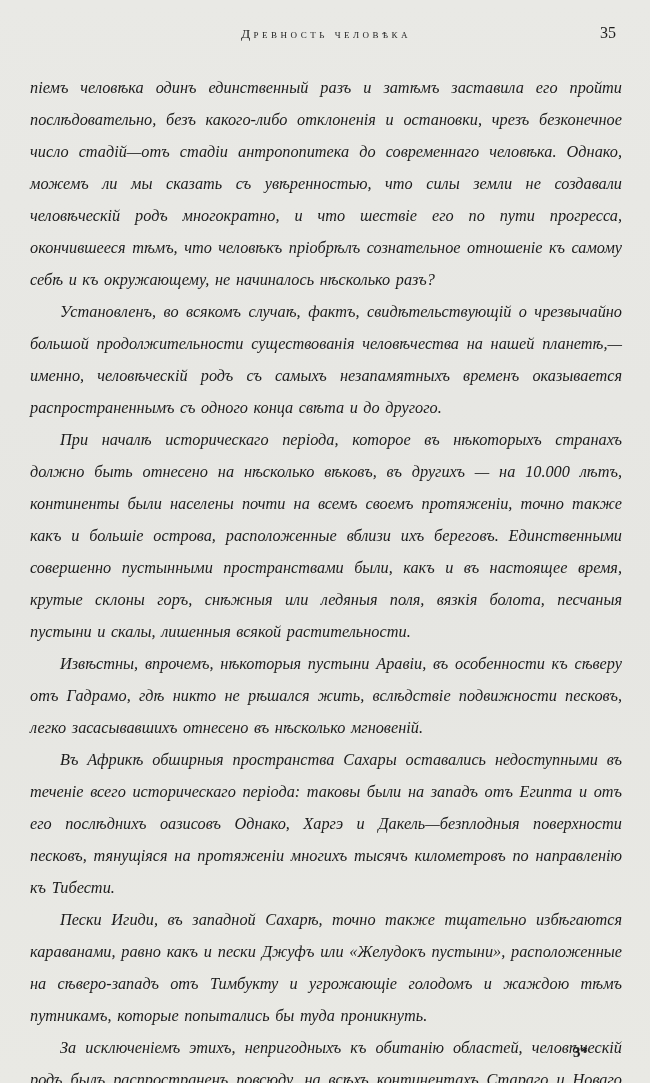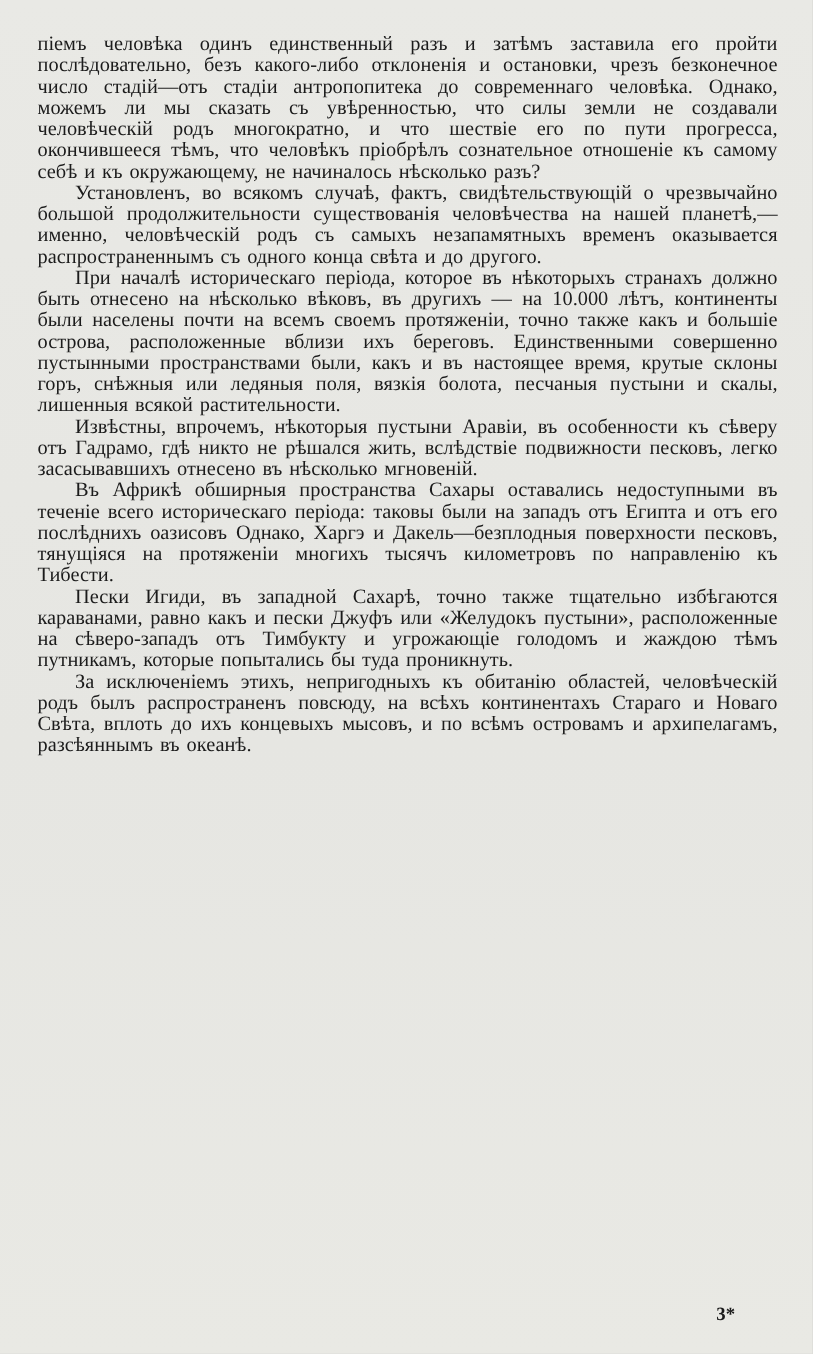--- a/index.html
+++ b/index.html
@@ -43,41 +43,46 @@
     letter-spacing: 0;
     color: #1d1d1d;
   }
   .body-text {
     width: 592px;
   }
   .body-text p {
     margin: 0;
     text-align: justify;
     font-size: 16.3px;
-    line-height: 17px;
+    line-height: 32px;
     word-spacing: 1.5px;
     color: #1b1b1b;
+    font-style: italic;
   }
   .body-text p.indent {
     text-indent: 30px;
   }
   .signature {
     position: absolute;
     right: 62px;
     bottom: 22px;
     font-size: 15px;
     font-weight: bold;
     color: #1b1b1b;
   }
 </style>
 </head>
 <body>
 
 <div class="page">
 
+  <header class="running-head">
+    <span class="running-title">Древность человѣка</span>
+    <span class="page-num">35</span>
+  </header>
 
   <main class="body-text" id="paragraphs">
       <p>піемъ человѣка одинъ единственный разъ и затѣмъ заставила его пройти послѣдовательно, безъ какого-либо отклоненія и остановки, чрезъ безконечное число стадій—отъ стадіи антропопитека до современнаго человѣка. Однако, можемъ ли мы сказать съ увѣренностью, что силы земли не создавали человѣческій родъ многократно, и что шествіе его по пути прогресса, окончившееся тѣмъ, что человѣкъ пріобрѣлъ сознательное отношеніе къ самому себѣ и къ окружающему, не начиналось нѣсколько разъ?</p>
       <p class="indent">Установленъ, во всякомъ случаѣ, фактъ, свидѣтельствующій о чрезвычайно большой продолжительности существованія человѣчества на нашей планетѣ,—именно, человѣческій родъ съ самыхъ незапамятныхъ временъ оказывается распространеннымъ съ одного конца свѣта и до другого.</p>
       <p class="indent">При началѣ историческаго періода, которое въ нѣкоторыхъ странахъ должно быть отнесено на нѣсколько вѣковъ, въ другихъ — на 10.000 лѣтъ, континенты были населены почти на всемъ своемъ протяженіи, точно также какъ и большіе острова, расположенные вблизи ихъ береговъ. Единственными совершенно пустынными пространствами были, какъ и въ настоящее время, крутые склоны горъ, снѣжныя или ледяныя поля, вязкія болота, песчаныя пустыни и скалы, лишенныя всякой растительности.</p>
       <p class="indent">Извѣстны, впрочемъ, нѣкоторыя пустыни Аравіи, въ особенности къ сѣверу отъ Гадрамо, гдѣ никто не рѣшался жить, вслѣдствіе подвижности песковъ, легко засасывавшихъ отнесено въ нѣсколько мгновеній.</p>
       <p class="indent">Въ Африкѣ обширныя пространства Сахары оставались недоступными въ теченіе всего историческаго періода: таковы были на западъ отъ Египта и отъ его послѣднихъ оазисовъ Однако, Харгэ и Дакель—безплодныя поверхности песковъ, тянущіяся на протяженіи многихъ тысячъ километровъ по направленію къ Тибести.</p>
       <p class="indent">Пески Игиди, въ западной Сахарѣ, точно также тщательно избѣгаются караванами, равно какъ и пески Джуфъ или «Желудокъ пустыни», расположенные на сѣверо-западъ отъ Тимбукту и угрожающіе голодомъ и жаждою тѣмъ путникамъ, которые попытались бы туда проникнуть.</p>
       <p class="indent">За исключеніемъ этихъ, непригодныхъ къ обитанію областей, человѣческій родъ былъ распространенъ повсюду, на всѣхъ континентахъ Стараго и Новаго Свѣта, вплоть до ихъ концевыхъ мысовъ, и по всѣмъ островамъ и архипелагамъ, разсѣяннымъ въ океанѣ.</p>
     </main>

